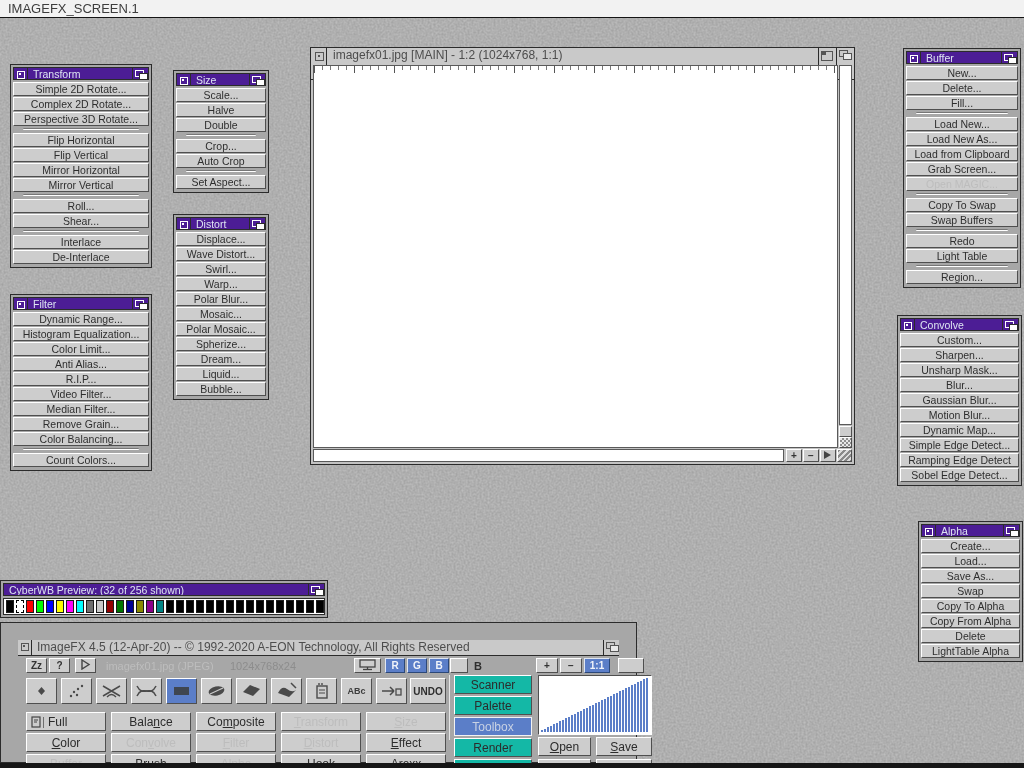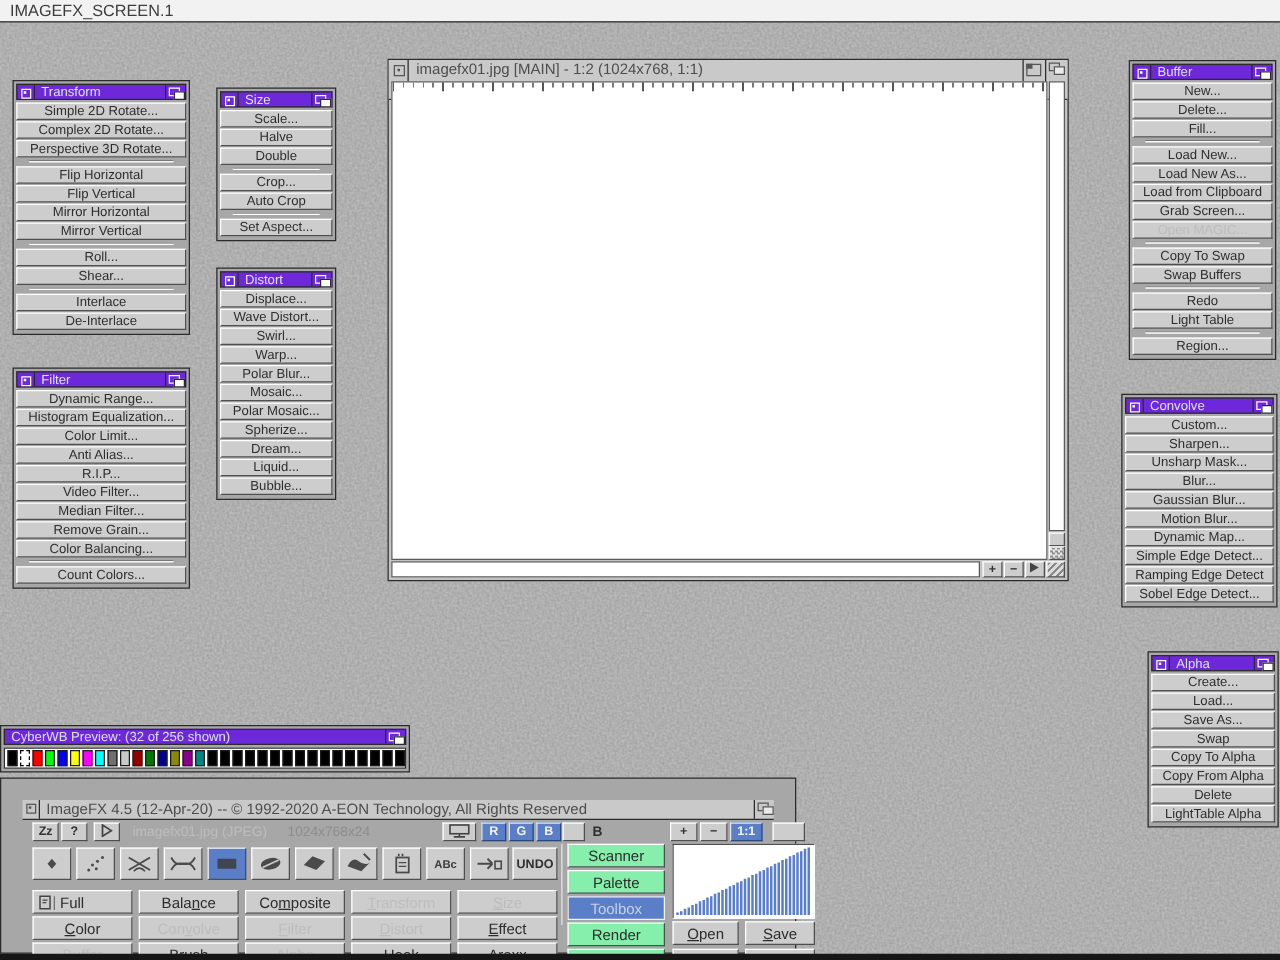--- a/index.html
+++ b/index.html
@@ -14,21 +14,21 @@
     position:absolute; top:0; left:0; width:1024px; height:18px;
     background:#f2f2f2; border-bottom:1px solid #141414;
     color:#3d3d3d; font-size:13px; line-height:17px; padding-left:8px; z-index:5;
   }
   .screen-bottom { position:absolute; bottom:0; left:0; width:1024px; height:5px; background:#161616; z-index:9; }
   .tex { position:absolute; top:18px; left:0; z-index:0; }
 
   
   .win { position:absolute; background:#a7a7a7; border:1px solid #2b2b2b; padding:2px; z-index:2; }
   .tb { position:relative; display:flex; align-items:stretch; height:13px; margin-bottom:2px; border:1px solid #2b2b2b; }
-  .tb.blue { background:#6d28d9; color:#dde4f1; }
+  .tb.blue { background:#4c1d95; color:#dde4f1; }
   .tb.gray { background:#c9c9c9; color:#4d4d4d; }
   .tb .ttl { flex:1; font-size:10.5px; line-height:12px; padding-left:5px; white-space:nowrap; overflow:hidden; }
   .tb.big { height:32px; }
   .tb.big .ttl { font-size:12px; line-height:15px; padding-left:6px; }
   .gad { position:relative; width:14px; flex:none; }
   .gclose { border-right:1px solid #2b2b2b; }
   .gclose::before { content:""; position:absolute; left:3px; top:3px; width:6px; height:6px; border:1px solid #fff; }
   .gclose::after  { content:""; position:absolute; left:5px; top:5px; width:2px; height:2px; background:#fff; }
   .gdepth { border-left:1px solid #2b2b2b; width:16px; }
   .gdepth::before { content:""; position:absolute; left:2px; top:2px; width:7px; height:5px; border:1px solid #fff; }
@@ -81,21 +81,21 @@
   .ibtn { position:absolute; top:2px; height:15px; padding:0; background:#cdcdcd;
     border:1px solid; border-color:#fff #4f4f4f #4f4f4f #fff; font-size:10px; font-weight:bold; color:#333; }
   .bluebtn { background:#5b7ec8 !important; color:#f1f4fa !important; border-color:#dfe6f2 #2c4878 #2c4878 #dfe6f2 !important; }
   .itxt { position:absolute; top:4px; font-size:11px; color:#2e2e2e; white-space:nowrap; }
   .tool { position:absolute; top:22px; width:31px; height:26px; padding:0; background:#cdcdcd;
     border:1px solid; border-color:#fff #4f4f4f #4f4f4f #fff; }
   .tool.sel { background:#5b7ec8; }
   .tool svg { display:block; margin:1px auto; }
   .gbtn { position:absolute; width:80px; height:19px; padding:0; background:#cdcdcd;
     border:1px solid; border-color:#fff #4f4f4f #4f4f4f #fff; font-size:12px; color:#2c2c2c; }
-  .mode { position:absolute; left:436px; width:78px; height:19px; padding:0; background:#86efac;
+  .mode { position:absolute; left:436px; width:78px; height:19px; padding:0; background:#14b8a6;
     border:1px solid; border-color:#fff #4f4f4f #4f4f4f #fff; font-size:12px; color:#2c2c2c; }
   .mode.sel { background:#5b7ec8; color:#c9d2e4; border:1px solid #f2f2f2; }
   .act { position:absolute; height:19px; padding:0; background:#cdcdcd;
     border:1px solid; border-color:#fff #4f4f4f #4f4f4f #fff; font-size:12px; color:#2c2c2c; }
   .ramp { position:absolute; left:520px; top:19px; width:114px; height:60px; background:#fff;
     border:1px solid; border-color:#4f4f4f #fff #fff #4f4f4f; display:flex; align-items:flex-end; gap:1px; padding:2px; overflow:hidden; }
   .rbar { width:2px; flex:none; }
   .vdiv { position:absolute; left:431px; top:19px; bottom:2px; width:1px; background:#e6e6e6; }
   .fullico { display:inline-block; vertical-align:-2px; margin-right:2px; }
   .fulldiv { display:inline-block; width:1px; height:11px; background:#6e6e6e; vertical-align:-2px; margin-right:4px; }

